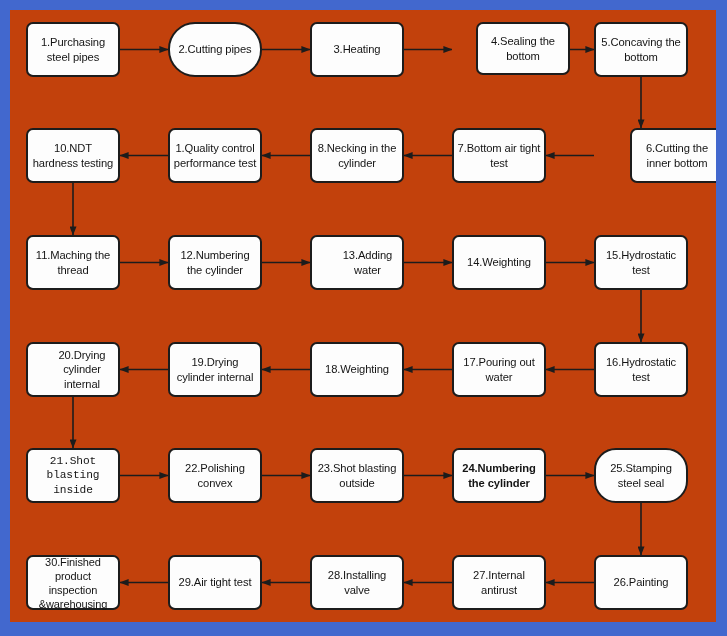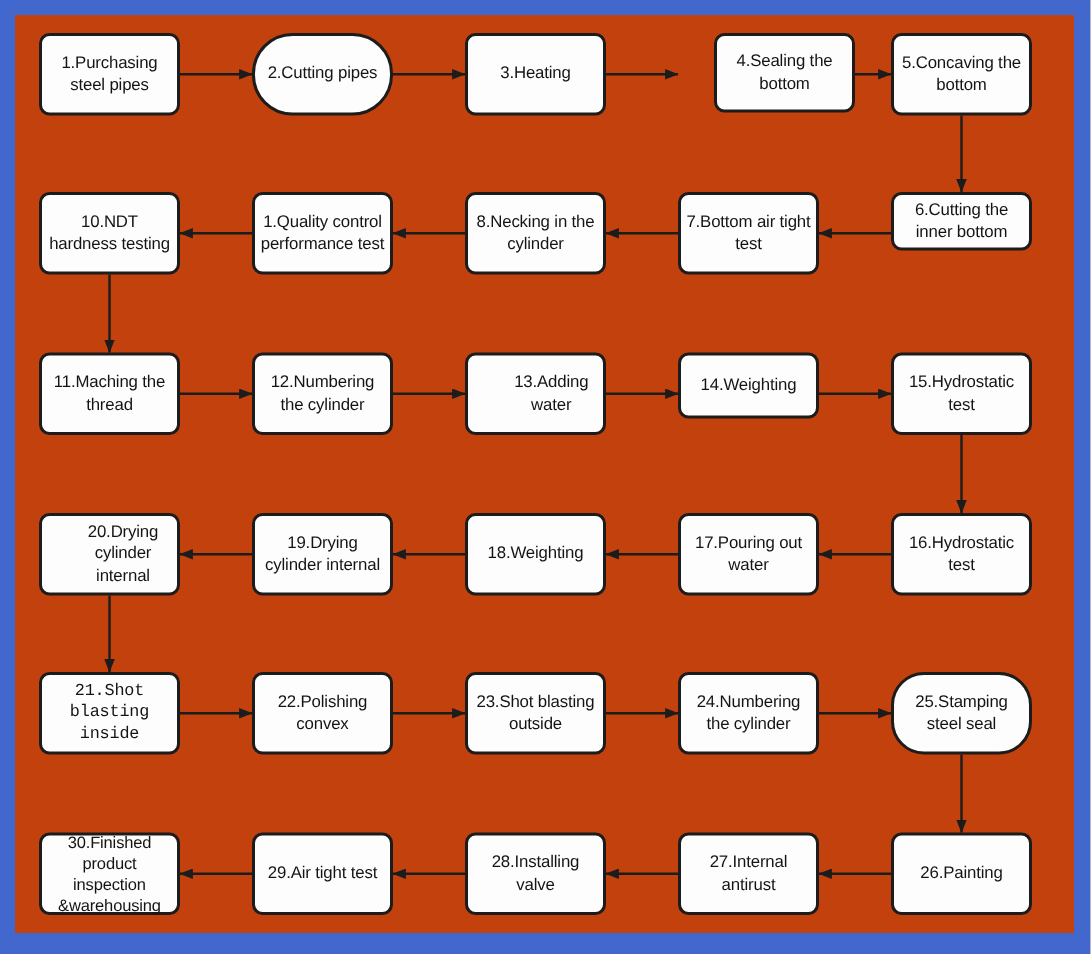--- a/index.html
+++ b/index.html
@@ -127,21 +127,21 @@
             <span class="label">3.Heating</span>
           </div>
           <div class="node" style="left: 442px; top: 12px; width: 94px; height: 53px; margin-left: 24px;">
             <span class="label">4.Sealing the
 bottom</span>
           </div>
           <div class="node" style="left: 584px; top: 12px; width: 94px; height: 55px;">
             <span class="label">5.Concaving the
 bottom</span>
           </div>
-          <div class="node" style="left: 584px; top: 118px; width: 94px; height: 39px; justify-content: center;">
+          <div class="node" style="left: 620px; top: 118px; width: 94px; height: 55px; justify-content: center;">
             <span class="label">6.Cutting the
 inner bottom</span>
           </div>
           <div class="node" style="left: 442px; top: 118px; width: 94px; height: 55px;">
             <span class="label">7.Bottom air tight
 test</span>
           </div>
           <div class="node" style="left: 300px; top: 118px; width: 94px; height: 55px;">
             <span class="label">8.Necking in the
 cylinder</span>
@@ -158,21 +158,21 @@
             <span class="label">11.Maching the
 thread</span>
           </div>
           <div class="node" style="left: 158px; top: 225px; width: 94px; height: 55px;">
             <span class="label">12.Numbering
 the cylinder</span>
           </div>
           <div class="node" style="left: 300px; top: 225px; width: 94px; height: 55px; padding-left: 24px;">
             <span class="label">13.Adding water</span>
           </div>
-          <div class="node" style="left: 442px; top: 225px; width: 94px; height: 44px;">
+          <div class="node" style="left: 442px; top: 225px; width: 94px; height: 55px;">
             <span class="label">14.Weighting</span>
           </div>
           <div class="node" style="left: 584px; top: 225px; width: 94px; height: 55px;">
             <span class="label">15.Hydrostatic
 test</span>
           </div>
           <div class="node" style="left: 584px; top: 332px; width: 94px; height: 55px;">
             <span class="label">16.Hydrostatic
 test</span>
           </div>
@@ -196,21 +196,21 @@
 inside</span>
           </div>
           <div class="node" style="left: 158px; top: 438px; width: 94px; height: 55px;">
             <span class="label">22.Polishing
 convex</span>
           </div>
           <div class="node" style="left: 300px; top: 438px; width: 94px; height: 55px;">
             <span class="label">23.Shot blasting
 outside</span>
           </div>
-          <div class="node" style="left: 442px; top: 438px; width: 94px; height: 55px;">
+          <div class="node" style="left: 442px; top: 438px; width: 94px; height: 55px; font-weight: bold;">
             <span class="label">24.Numbering
 the cylinder</span>
           </div>
           <div class="node" style="left: 584px; top: 438px; width: 94px; height: 55px; border-radius: 22px;">
             <span class="label">25.Stamping
 steel seal</span>
           </div>
           <div class="node" style="left: 584px; top: 545px; width: 94px; height: 55px;">
             <span class="label">26.Painting</span>
           </div>

